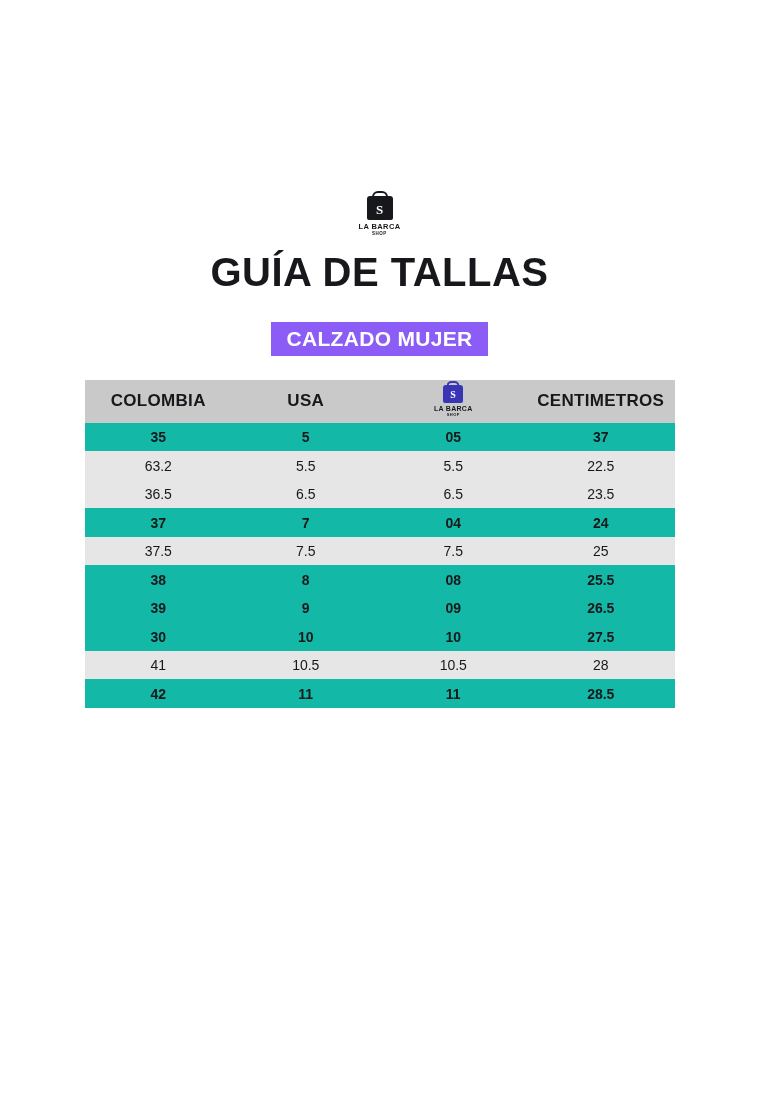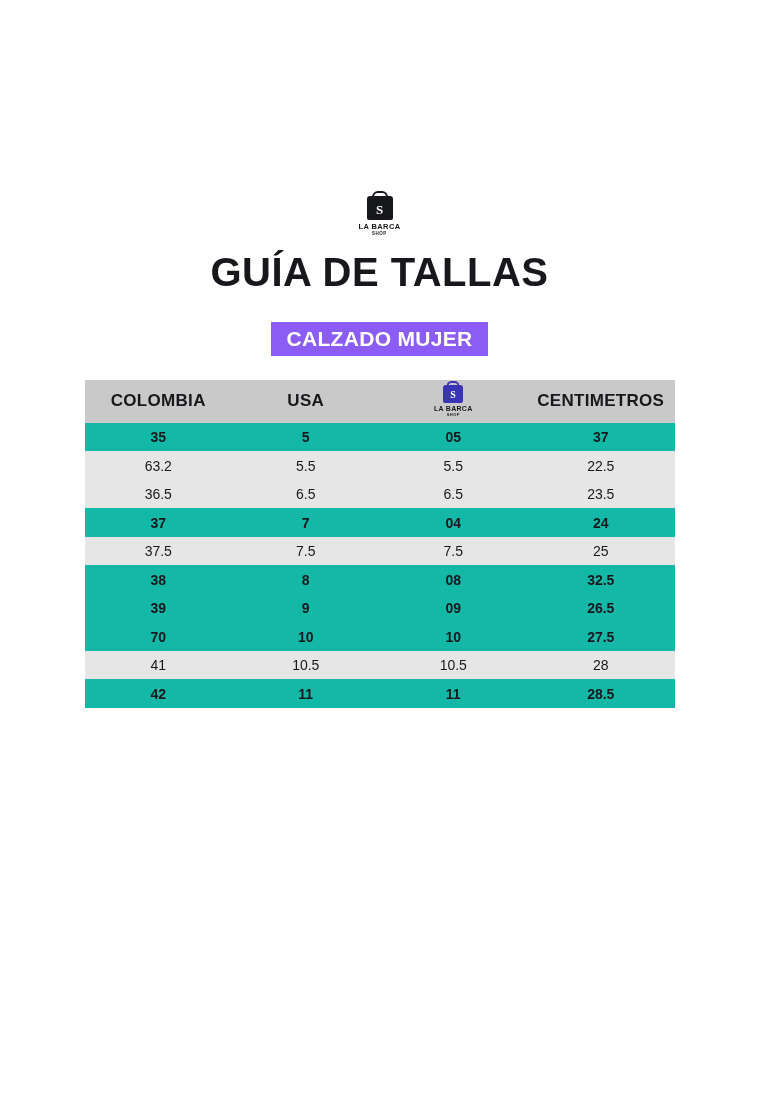--- a/index.html
+++ b/index.html
@@ -250,30 +250,30 @@
           <tr class="row-odd">
             <td>37.5</td>
             <td>7.5</td>
             <td>7.5</td>
             <td>25</td>
           </tr>
           <tr class="row-even">
             <td>38</td>
             <td>8</td>
             <td>08</td>
-            <td>32.5</td>
+            <td>25.5</td>
           </tr>
           <tr class="row-even">
             <td>39</td>
             <td>9</td>
             <td>09</td>
             <td>26.5</td>
           </tr>
           <tr class="row-even">
-            <td>70</td>
+            <td>30</td>
             <td>10</td>
             <td>10</td>
             <td>27.5</td>
           </tr>
           <tr class="row-odd">
             <td>41</td>
             <td>10.5</td>
             <td>10.5</td>
             <td>28</td>
           </tr>

